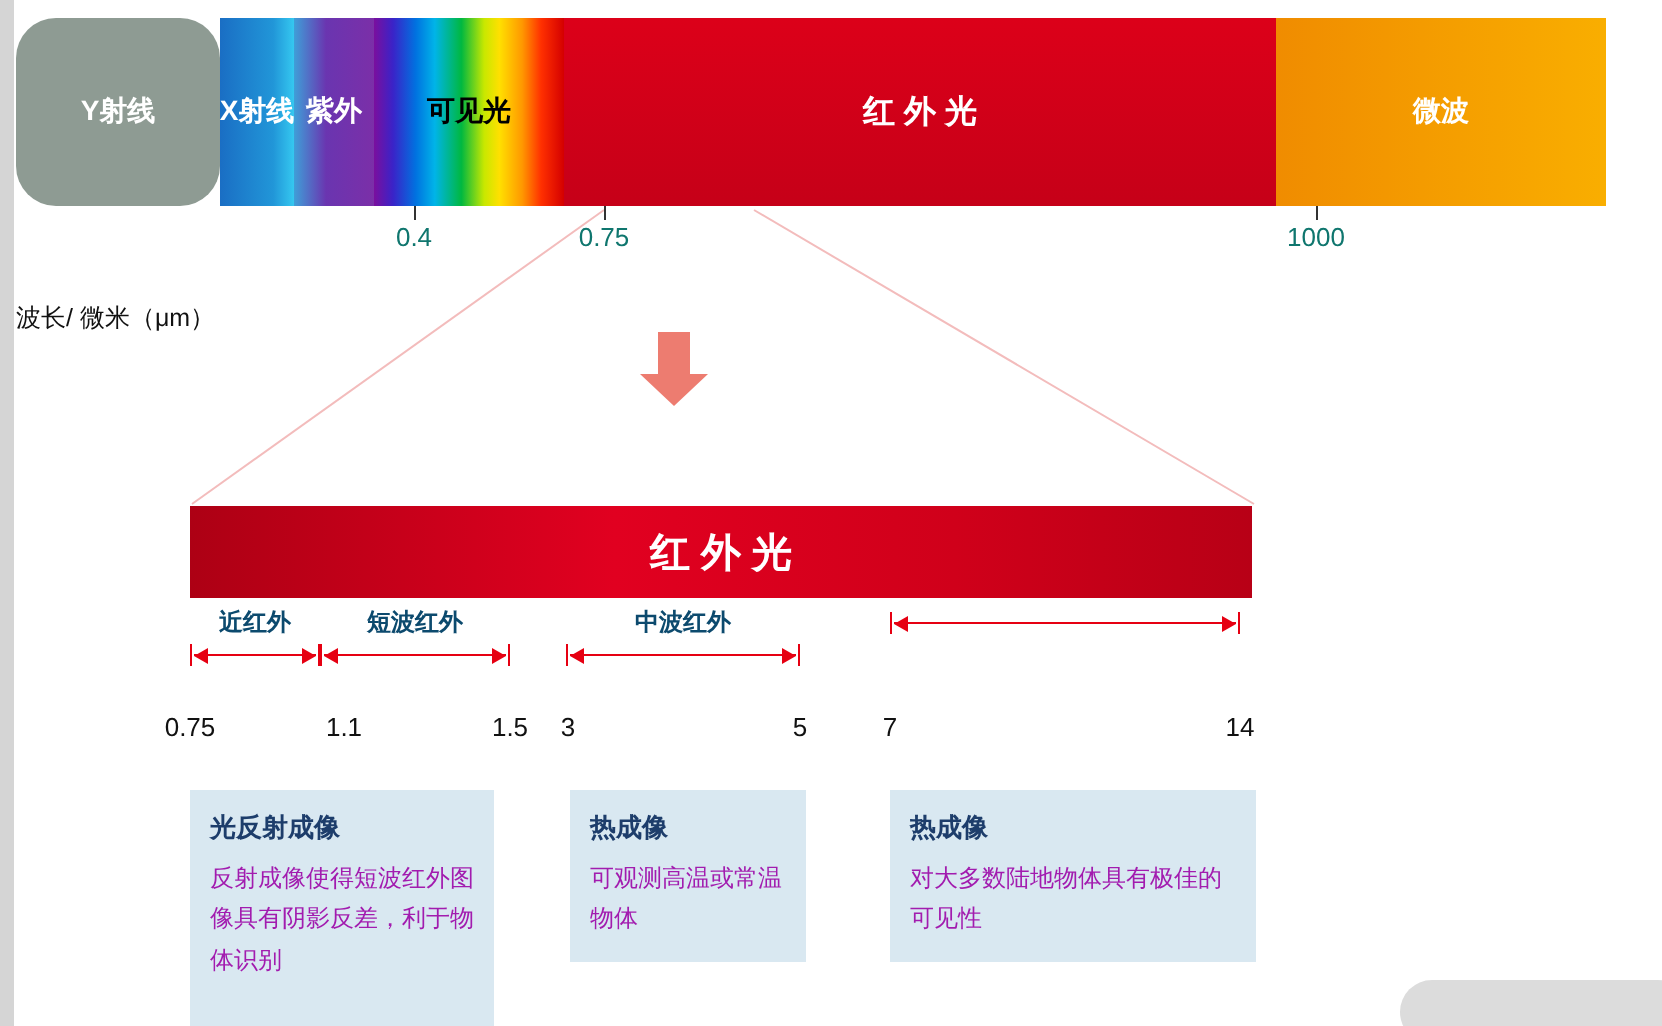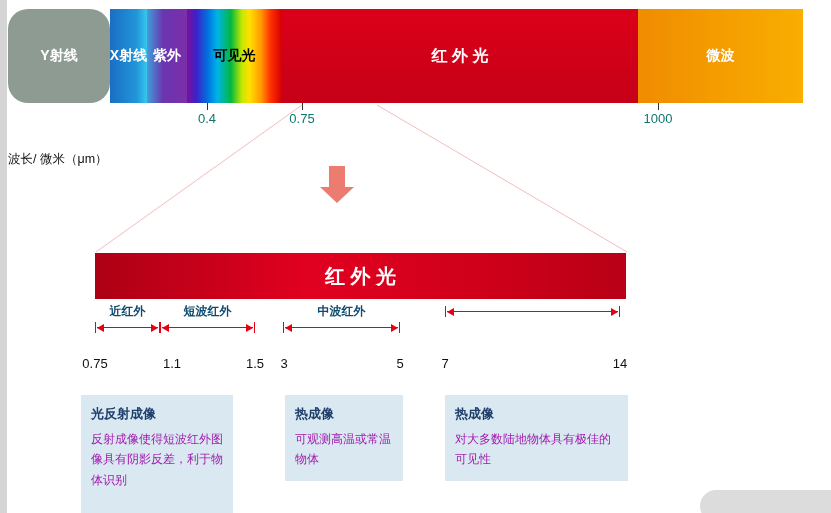--- a/index.html
+++ b/index.html
@@ -53,21 +53,21 @@
   .seg-arrow .line{ position:absolute; left:1px; right:1px; top:5px; height:1px; background:#e60012; }
   .ah{ position:absolute; top:2px; width:0; height:0;
     border-top:4px solid transparent; border-bottom:4px solid transparent; }
   .ah.l{ left:1px;  border-right:7px solid #e60012; }
   .ah.r{ right:1px; border-left:7px solid #e60012; }
 
   .scale-num{ position:absolute; top:356px; transform:translateX(-50%); font-size:13px; color:#111; }
 
   
   .info-box{ position:absolute; top:395px; background:#d9e8f1; padding:10px 10px; }
-  .info-box.ib1{ left:81px;  width:152px; height:118px; }
+  .info-box.ib1{ left:95px;  width:152px; height:118px; }
   .info-box.ib2{ left:285px; width:118px; height:86px; }
   .info-box.ib3{ left:445px; width:183px; height:86px; }
   .info-title{ color:#1d3d6b; font-weight:bold; font-size:13px; margin-bottom:6px; }
   .info-body{ font-size:12px; color:#a21caf; line-height:1.7; }
 
   .watermark{
     position:absolute; left:700px; top:490px; width:145px; height:32px;
     background:#dcdcdc; border-radius:16px;
   }
 </style>

